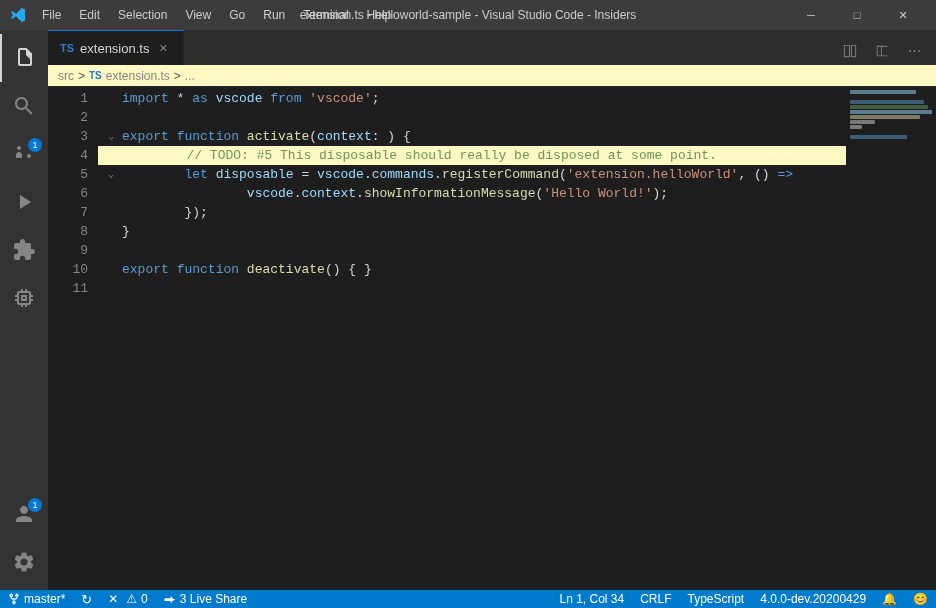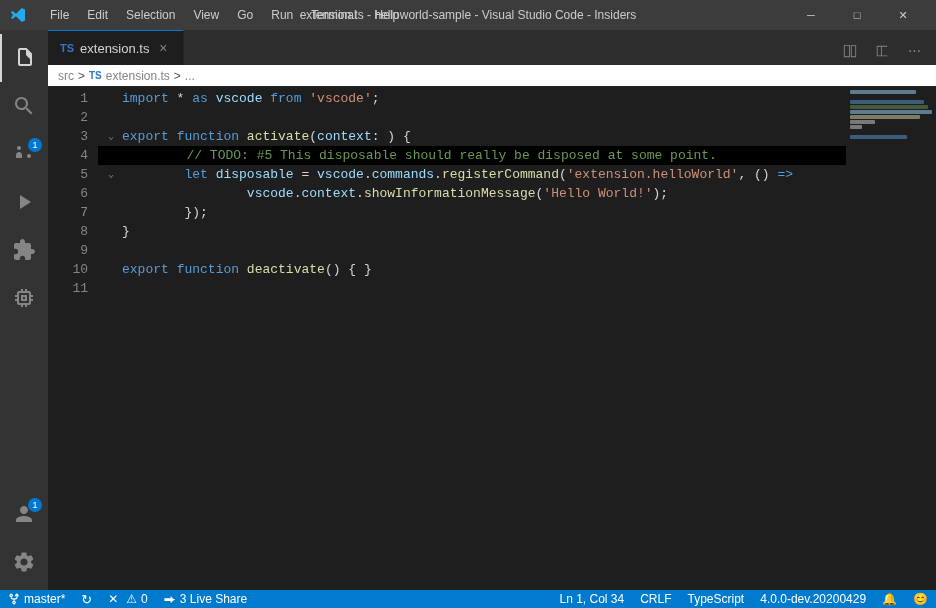--- a/index.html
+++ b/index.html
@@ -22,21 +22,21 @@
       display: flex;
       align-items: center;
       justify-content: space-between;
       padding: 0 10px;
       flex-shrink: 0;
       -webkit-app-region: drag;
     }
     .title-bar-left {
       display: flex;
       align-items: center;
-      gap: 16px;
+      gap: 8px;
     }
     .title-bar-menu {
       display: flex;
       gap: 2px;
     }
     .title-bar-menu span {
       padding: 2px 8px;
       color: #cccccc;
       font-size: 12px;
       cursor: pointer;
@@ -191,21 +191,21 @@
       align-items: center;
       justify-content: center;
       color: #858585;
       cursor: pointer;
       border-radius: 4px;
     }
 
     
     .breadcrumb {
       height: 22px;
-      background: #ffffff;
+      background: #fef9c3;
       display: flex;
       align-items: center;
       padding: 0 10px;
       font-size: 12px;
       color: #858585;
       gap: 4px;
       border-bottom: 1px solid #252526;
       flex-shrink: 0;
     }
     .breadcrumb span { color: #858585; }
@@ -251,21 +251,21 @@
       line-height: 19px;
     }
     .code-line {
       height: 19px;
       padding-left: 10px;
       white-space: pre;
       display: flex;
       align-items: center;
     }
     .code-line.active-line {
-      background: #000000;
+      background: #fef9c3;
     }
     .fold-icon {
       display: inline-block;
       width: 14px;
       color: #858585;
       font-size: 10px;
       cursor: pointer;
     }
 
     

